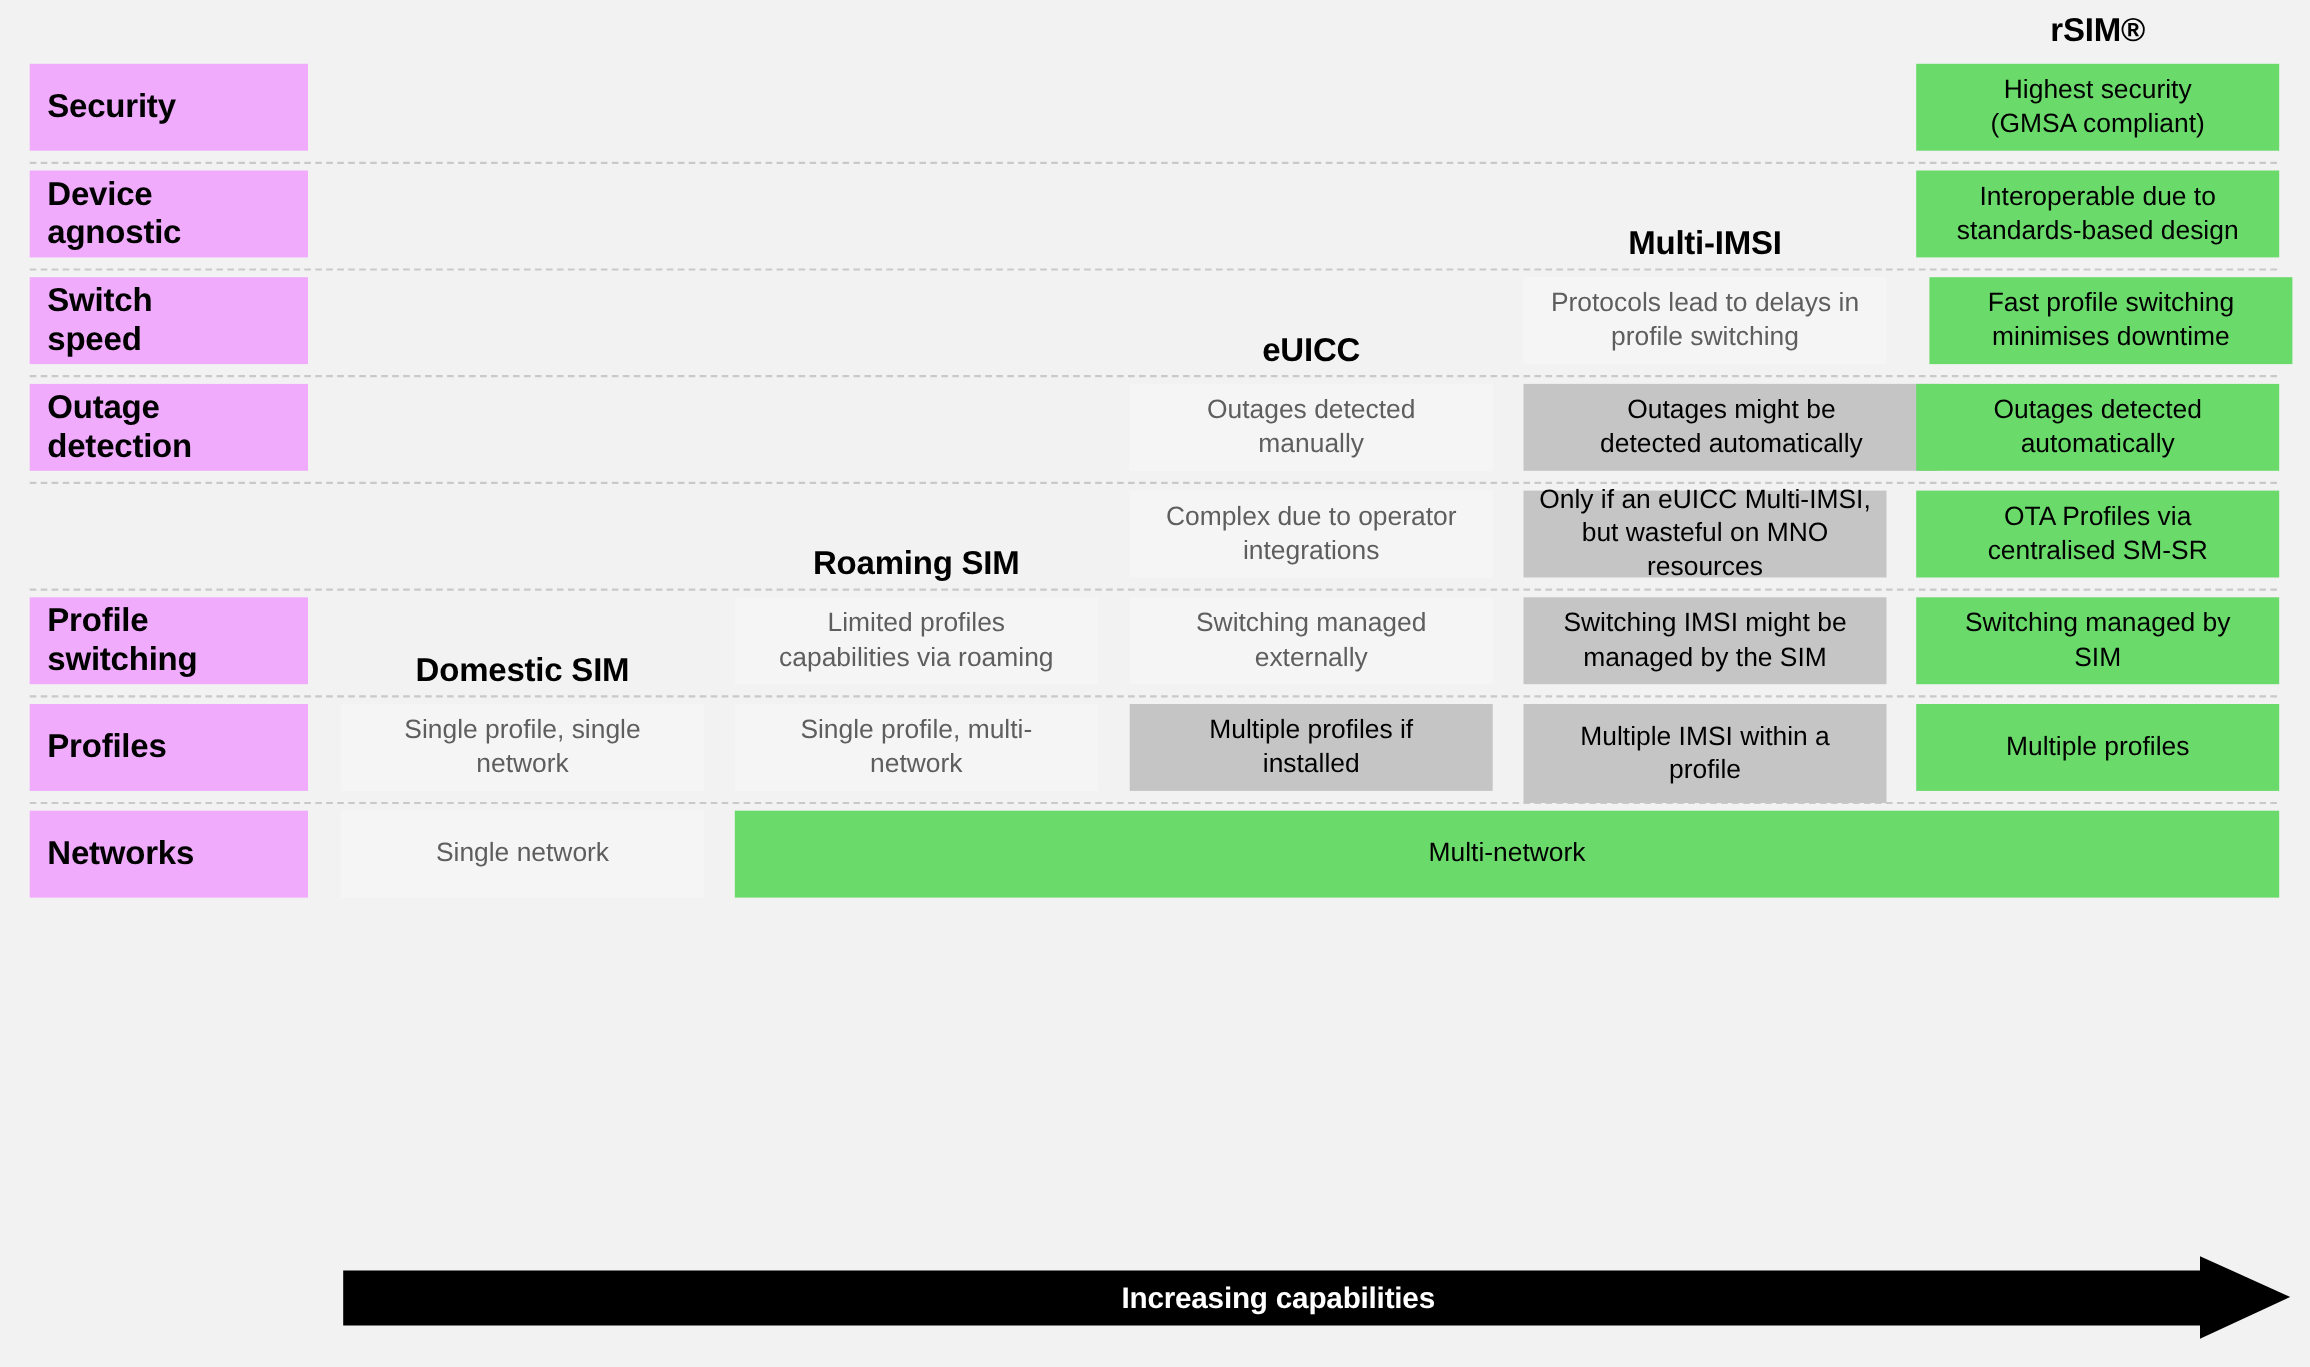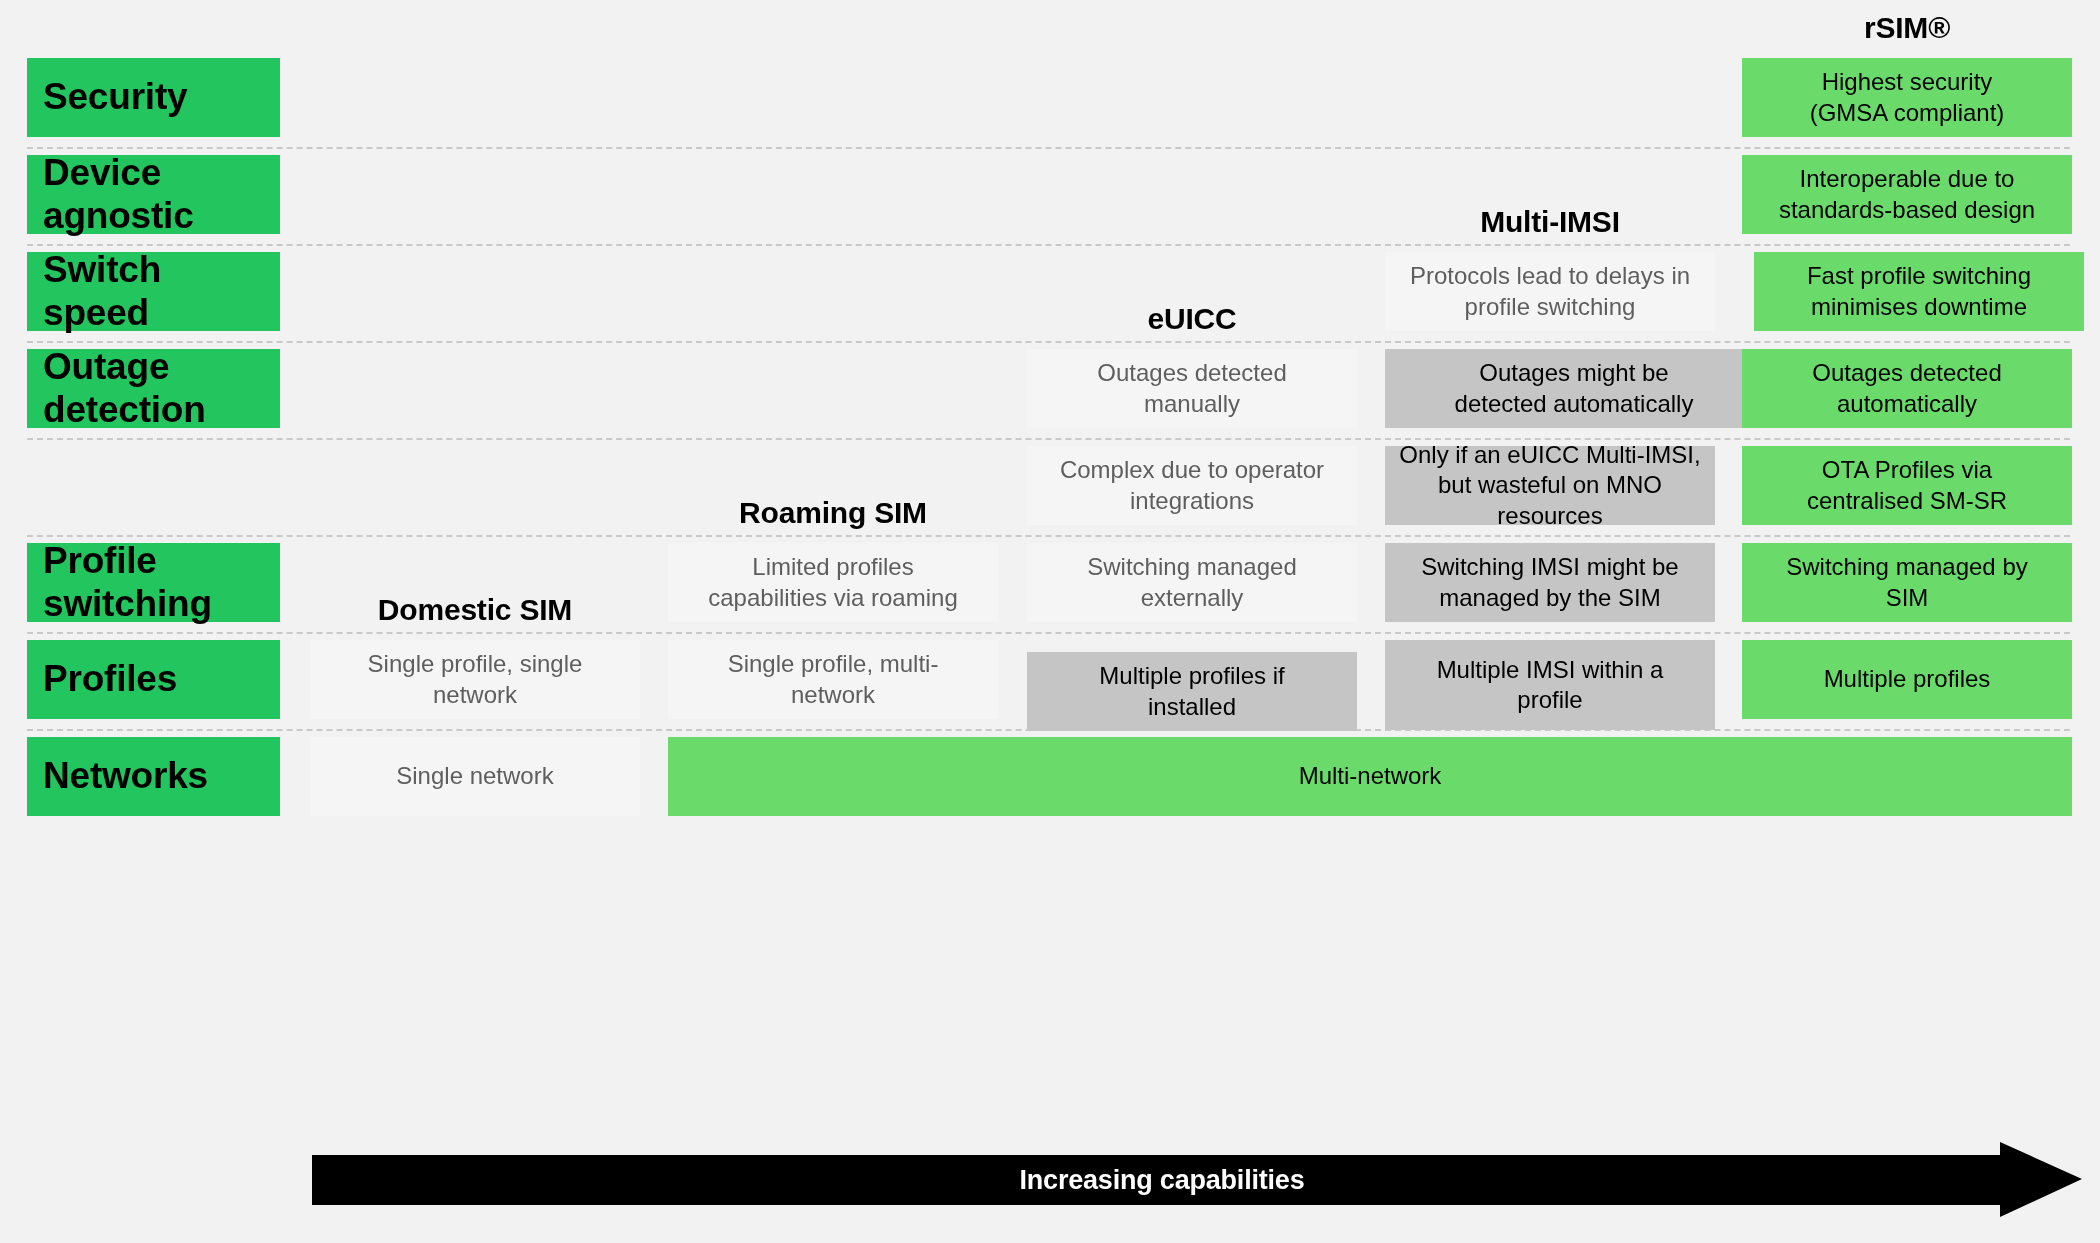--- a/index.html
+++ b/index.html
@@ -37,26 +37,26 @@
     bottom: 0;
     height: 0;
     border-bottom: 2px dashed #C9C9C9;
   }
 
   
   .row-label {
     position: absolute;
     left: 27px;
     width: 253px;
-    background: #22c55e;
+    background: #f0abfc;
     display: flex;
     align-items: center;
     padding-left: 16px;
     box-sizing: border-box;
-    font-size: 37px;
+    font-size: 30px;
     font-weight: 700;
     color: #000;
     line-height: 1.16;
     letter-spacing: -0.2px;
   }
 
   
   .cell {
     position: absolute;
     display: flex;
@@ -193,21 +193,21 @@
       <div class="cell green" style="left: 1742px; width: 330px; top: 6px; height: 79px; white-space: pre-line;">Switching managed by
 SIM</div>
     </div>
     <div class="row" style="top: 634px; height: 97px;">
       <div class="rule"></div>
       <div class="row-label" style="top: 6px; height: 79px; white-space: pre-line;">Profiles</div>
       <div class="cell muted" style="left: 310px; width: 330px; top: 6px; height: 79px; white-space: pre-line;">Single profile, single
 network</div>
       <div class="cell muted" style="left: 668px; width: 330px; top: 6px; height: 79px; white-space: pre-line;">Single profile, multi-
 network</div>
-      <div class="cell grey" style="left: 1027px; width: 330px; top: 6px; height: 79px; white-space: pre-line; margin-top: 12px;">Multiple profiles if
+      <div class="cell grey" style="left: 1027px; width: 330px; top: 6px; height: 79px; white-space: pre-line;">Multiple profiles if
 installed</div>
       <div class="cell grey" style="left: 1385px; width: 330px; top: 6px; height: 90px; white-space: pre-line;">Multiple IMSI within a
 profile</div>
       <div class="cell green" style="left: 1742px; width: 330px; top: 6px; height: 79px; white-space: pre-line;">Multiple profiles</div>
     </div>
     <div class="row last" style="top: 731px; height: 97px;">
       <div class="row-label" style="top: 6px; height: 79px; white-space: pre-line;">Networks</div>
       <div class="cell muted" style="left: 310px; width: 330px; top: 6px; height: 79px; white-space: pre-line;">Single network</div>
       <div class="cell green" style="left: 668px; width: 1404px; top: 6px; height: 79px; white-space: pre-line;">Multi-network</div>
     </div>

